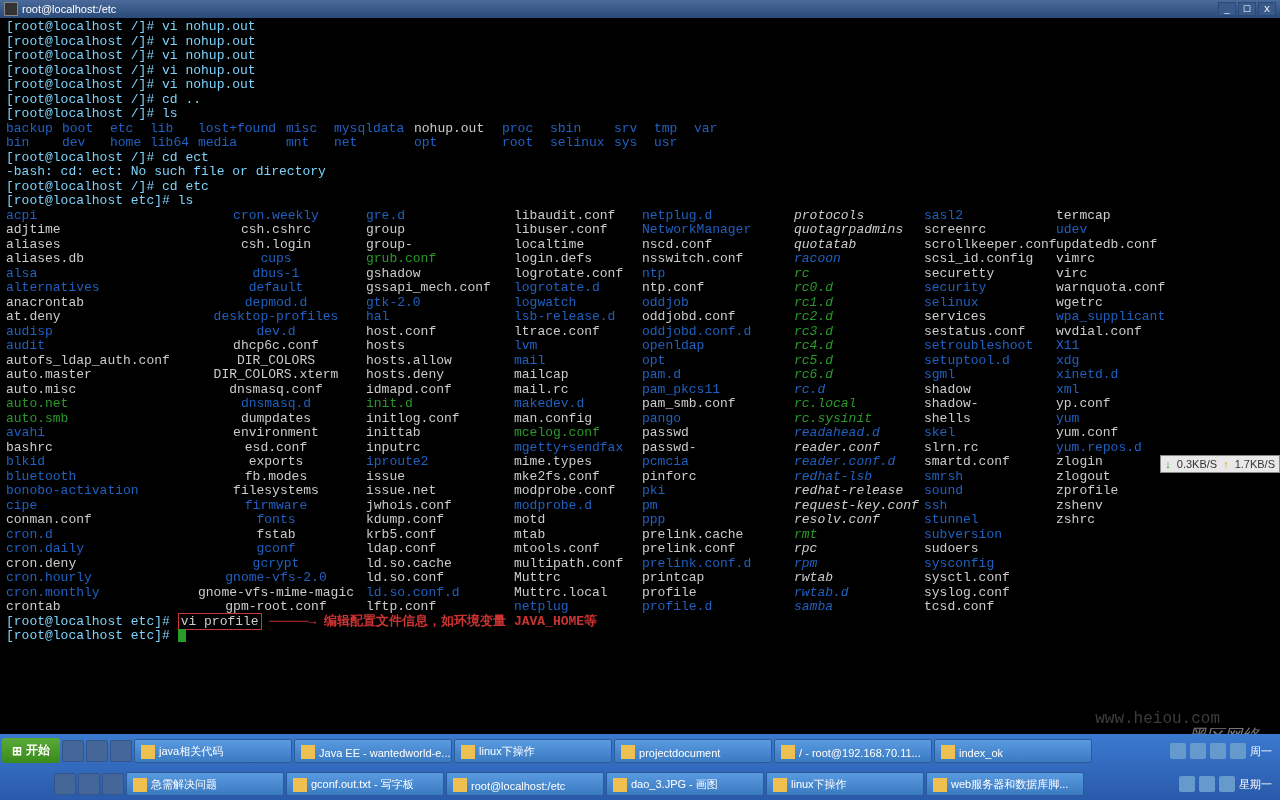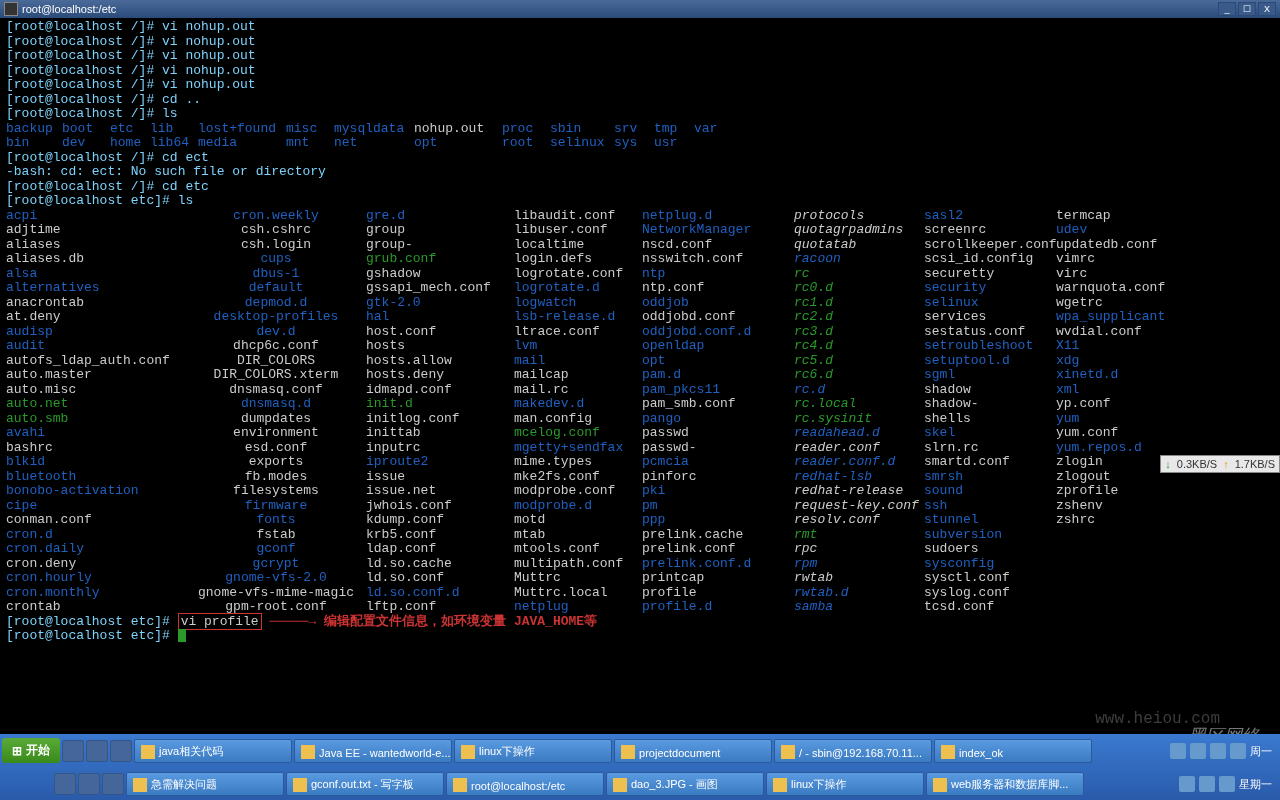--- a/index.html
+++ b/index.html
@@ -80,21 +80,21 @@
       <div class="task">
         <div class="task-ico"></div>
         <span>linux下操作</span>
       </div>
       <div class="task">
         <div class="task-ico"></div>
         <span>projectdocument</span>
       </div>
       <div class="task">
         <div class="task-ico"></div>
-        <span>/ - sbin@192.168.70.11...</span>
+        <span>/ - root@192.168.70.11...</span>
       </div>
       <div class="task">
         <div class="task-ico"></div>
         <span>index_ok</span>
       </div>
     <div class="tray">
       <div class="tray-ico"></div>
       <div class="tray-ico"></div>
       <div class="tray-ico"></div>
       <div class="tray-ico"></div>

